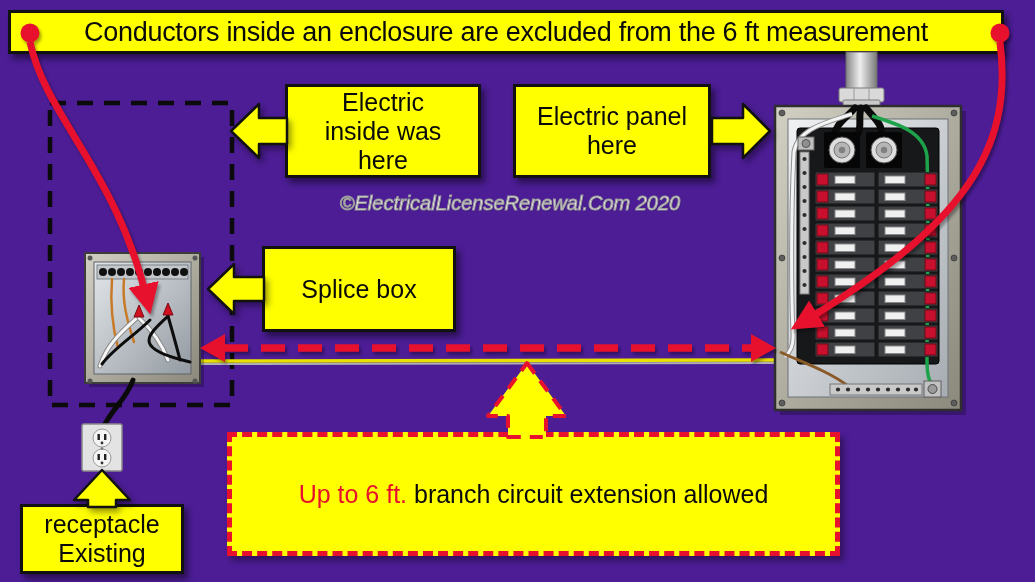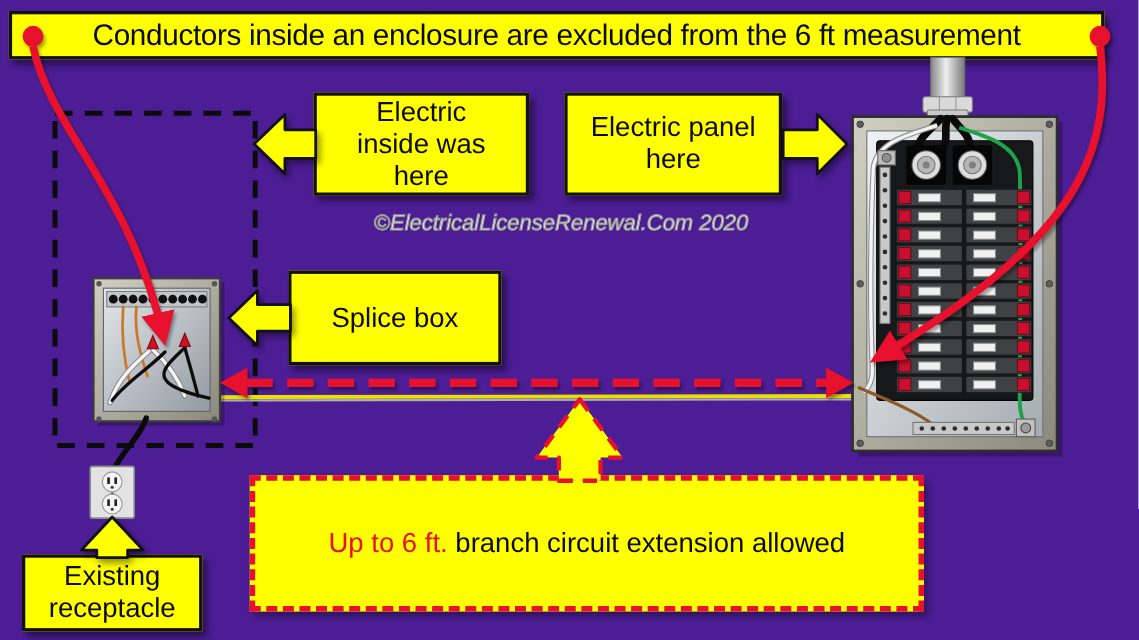--- a/index.html
+++ b/index.html
@@ -64,22 +64,22 @@
 
   <div id="watermark" class="abs">
     <span>©ElectricalLicenseRenewal.Com 2020</span>
   </div>
 
   <div id="callout-splice" class="ybox">
     <div class="ln">Splice box</div>
   </div>
 
   <div id="callout-receptacle" class="ybox">
+    <div class="ln">receptacle</div>
     <div class="ln">Existing</div>
-    <div class="ln">receptacle</div>
   </div>
 
   <div id="note-box">
     <div class="ln">
       <span class="red-text">Up to 6 ft.</span><span> branch circuit extension allowed</span>
     </div>
   </div>
 
   <svg id="art" width="1035" height="582" viewBox="0 0 1035 582">
     <defs>

